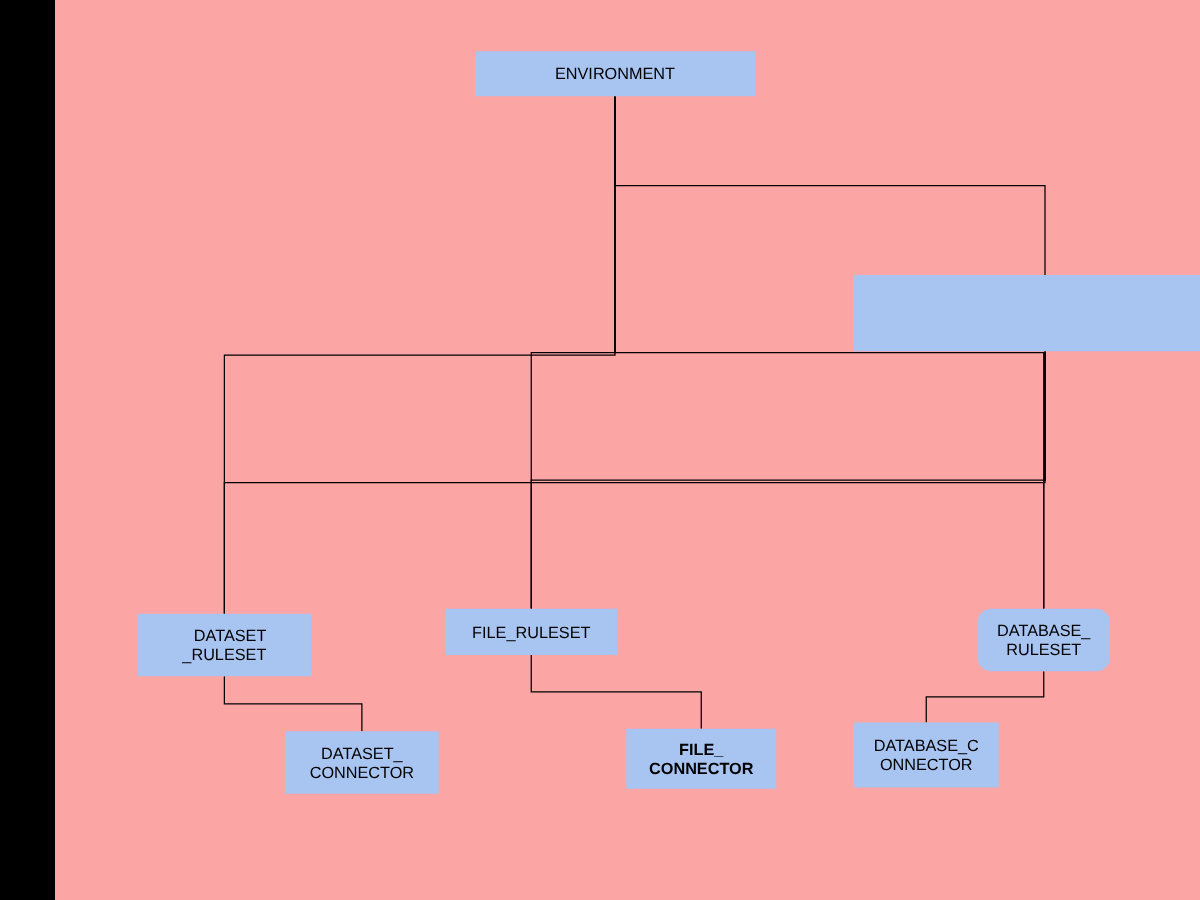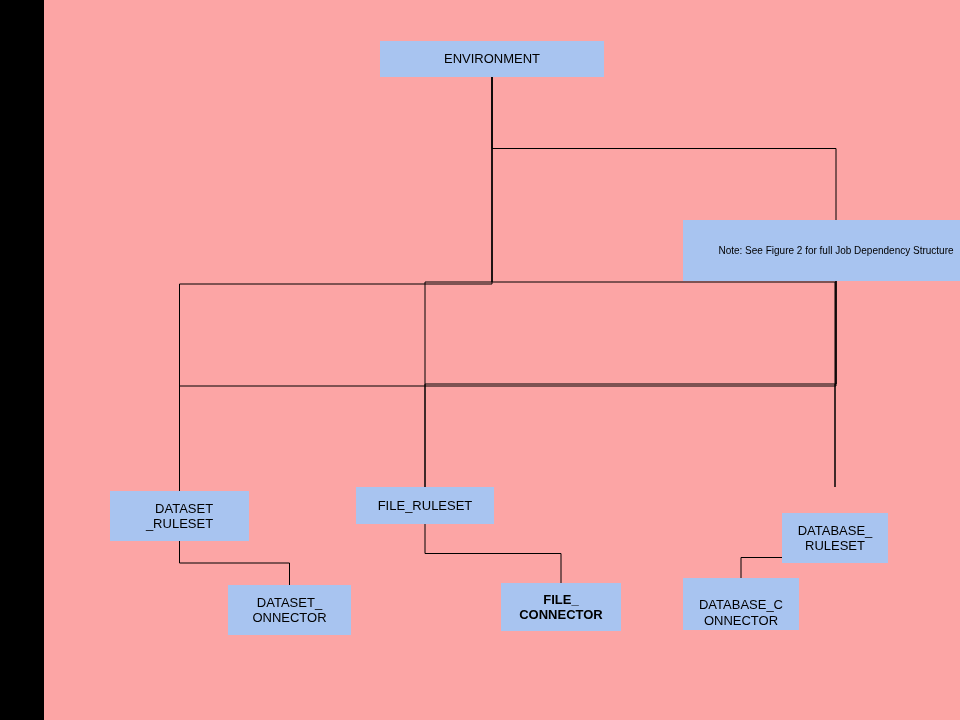--- a/index.html
+++ b/index.html
@@ -71,41 +71,40 @@
         <path d="M 381 524 L 381 553.5 L 517 553.5 L 517 583" stroke="#000000" stroke-width="1" fill="none"></path>
         <path d="M 791 537 L 791 557.5 L 697 557.5 L 697 578" stroke="#000000" stroke-width="1" fill="none"></path>
       </g>
   </svg>
 
   <div id="nodes">
       <div class="node" style="left: 336px; top: 41px; width: 224px; height: 36px; background: rgb(168, 196, 240); color: rgb(0, 0, 0);">
         <div class="title">ENVIRONMENT</div>
       </div>
       <div class="node wide" style="left: 639px; top: 220px; width: 306px; height: 61px; background: rgb(168, 196, 240); color: rgb(0, 0, 0);">
-        <div class="note">Note: See Figure 2 for full Job Dependency Structure</div>
       </div>
       <div class="node" style="left: 66px; top: 491px; width: 139px; height: 50px; background: rgb(168, 196, 240); color: rgb(0, 0, 0); text-align: right;">
         <div class="title">DATASET
 _RULESET</div>
       </div>
       <div class="node" style="left: 312px; top: 487px; width: 138px; height: 37px; background: rgb(168, 196, 240); color: rgb(0, 0, 0); align-items: center;">
         <div class="title">FILE_RULESET</div>
       </div>
-      <div class="node" style="left: 738px; top: 513px; width: 106px; height: 50px; background: rgb(168, 196, 240); color: rgb(0, 0, 0);">
+      <div class="node" style="left: 738px; top: 487px; width: 106px; height: 50px; background: rgb(168, 196, 240); color: rgb(0, 0, 0); border-radius: 11px;">
         <div class="title">DATABASE_
 RULESET</div>
       </div>
       <div class="node" style="left: 184px; top: 585px; width: 123px; height: 50px; background: rgb(168, 196, 240); color: rgb(0, 0, 0);">
         <div class="title">DATASET_
-ONNECTOR</div>
+CONNECTOR</div>
       </div>
       <div class="node" style="left: 457px; top: 583px; width: 120px; height: 48px; background: rgb(168, 196, 240); color: rgb(0, 0, 0); font-weight: bold;">
         <div class="title">FILE_
 CONNECTOR</div>
       </div>
-      <div class="node" style="left: 639px; top: 578px; width: 116px; height: 52px; background: rgb(168, 196, 240); color: rgb(0, 0, 0); justify-content: flex-end;">
+      <div class="node" style="left: 639px; top: 578px; width: 116px; height: 52px; background: rgb(168, 196, 240); color: rgb(0, 0, 0);">
         <div class="title">DATABASE_C
 ONNECTOR</div>
       </div>
     </div>
   <div id="edge-labels"></div>
 
 </div>
 
 </body></html>

